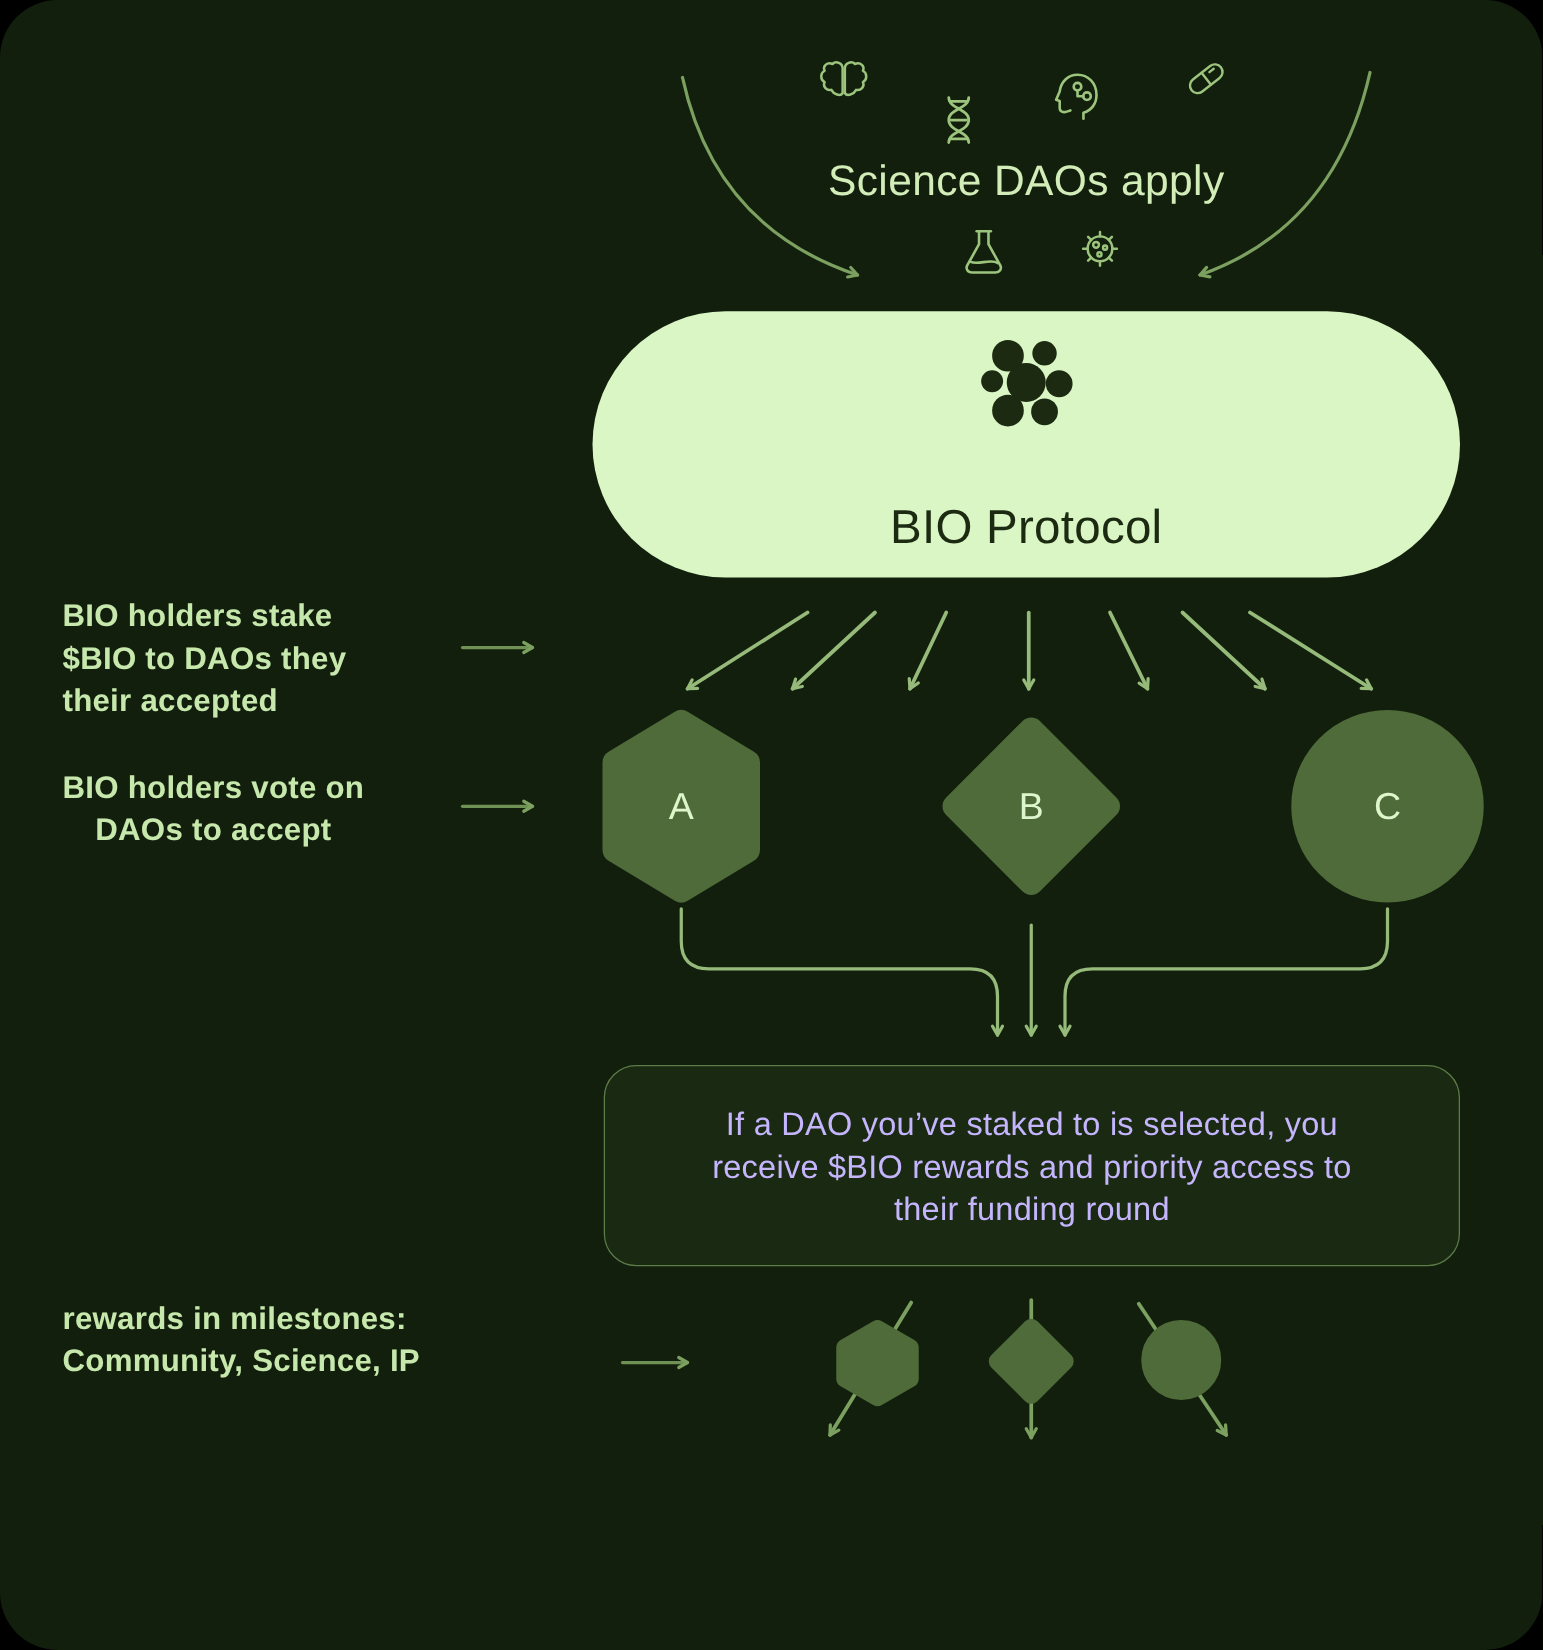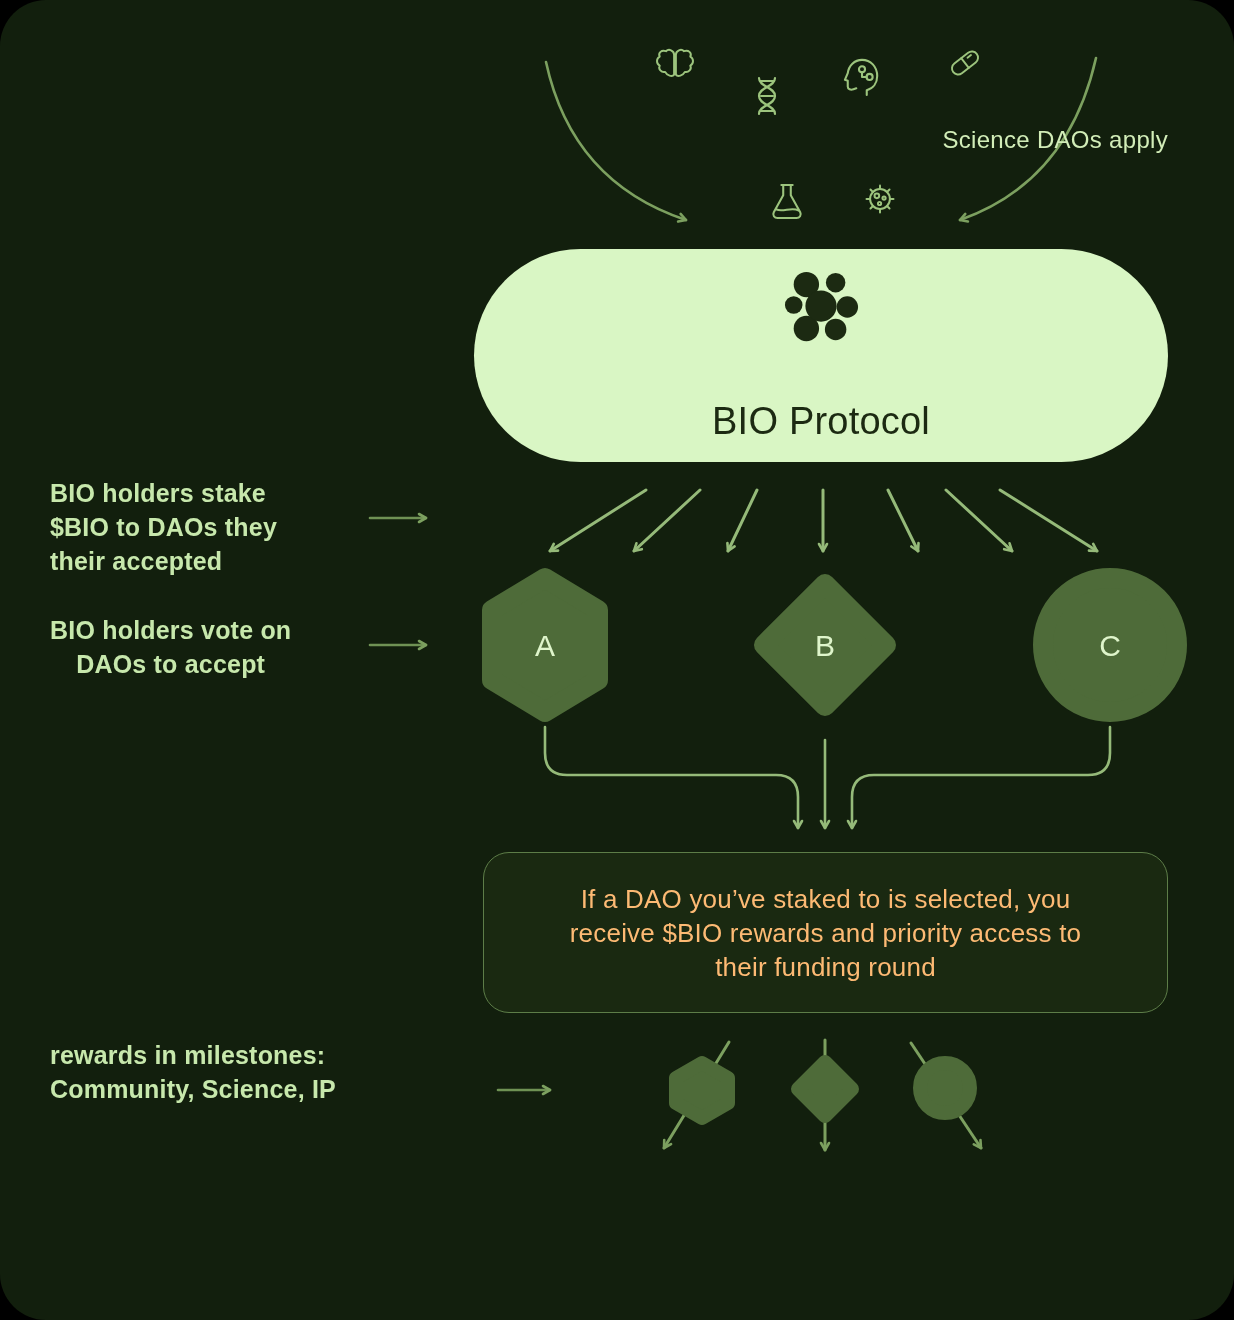--- a/index.html
+++ b/index.html
@@ -2,35 +2,35 @@
 <html><head>
 <meta charset="utf-8">
 <style>
   html,body{margin:0;padding:0;background:#000;}
   body{font-family:"Liberation Sans","DejaVu Sans",sans-serif;}
   .stage{position:relative;width:1234px;height:1320px;background:#000;overflow:hidden;}
   .panel{position:absolute;inset:0;background:#121f0d;border-radius:46px;}
   .layer{position:absolute;left:0;top:0;width:1234px;height:1320px;pointer-events:none;}
   .abs{position:absolute;}
 
-  .heading{color:#d2edb8;font-size:24px;font-weight:500;letter-spacing:.3px;text-align:right;}
+  .heading{color:#d2edb8;font-size:34px;font-weight:500;letter-spacing:.3px;text-align:center;}
   .note{color:#c7e8ac;font-size:25px;font-weight:700;line-height:34px;letter-spacing:.2px;}
 
   .pill{position:absolute;left:474px;top:249px;width:694px;height:213px;background:#d9f6c4;
         border-radius:107px;display:flex;flex-direction:column;align-items:center;
         justify-content:center;gap:18px;}
   .pill-label{color:#1c2a12;font-size:38px;font-weight:500;letter-spacing:.2px;margin-top:32px;}
 
   .shape-letter{position:absolute;color:#dff5cb;font-size:30px;font-weight:400;
         transform:translate(-50%,-50%);}
 
   .obox{position:absolute;left:483px;width:685px;background:#1a2911;border:1.6px solid #5d7d48;
         border-radius:26px;box-sizing:border-box;display:flex;flex-direction:column;
         align-items:center;justify-content:center;}
-  .obox .line{color:#fdba74;font-size:26px;line-height:34px;letter-spacing:.2px;text-align:center;}
+  .obox .line{color:#c4b5fd;font-size:26px;line-height:34px;letter-spacing:.2px;text-align:center;}
   .box-selected{top:852px;height:161px;}
   .box-liquidity{top:1172px;height:96px;}
 
   .icon{position:absolute;}
   .icon svg{display:block;}
 </style>
 </head>
 <body>
 
 <div class="stage">

